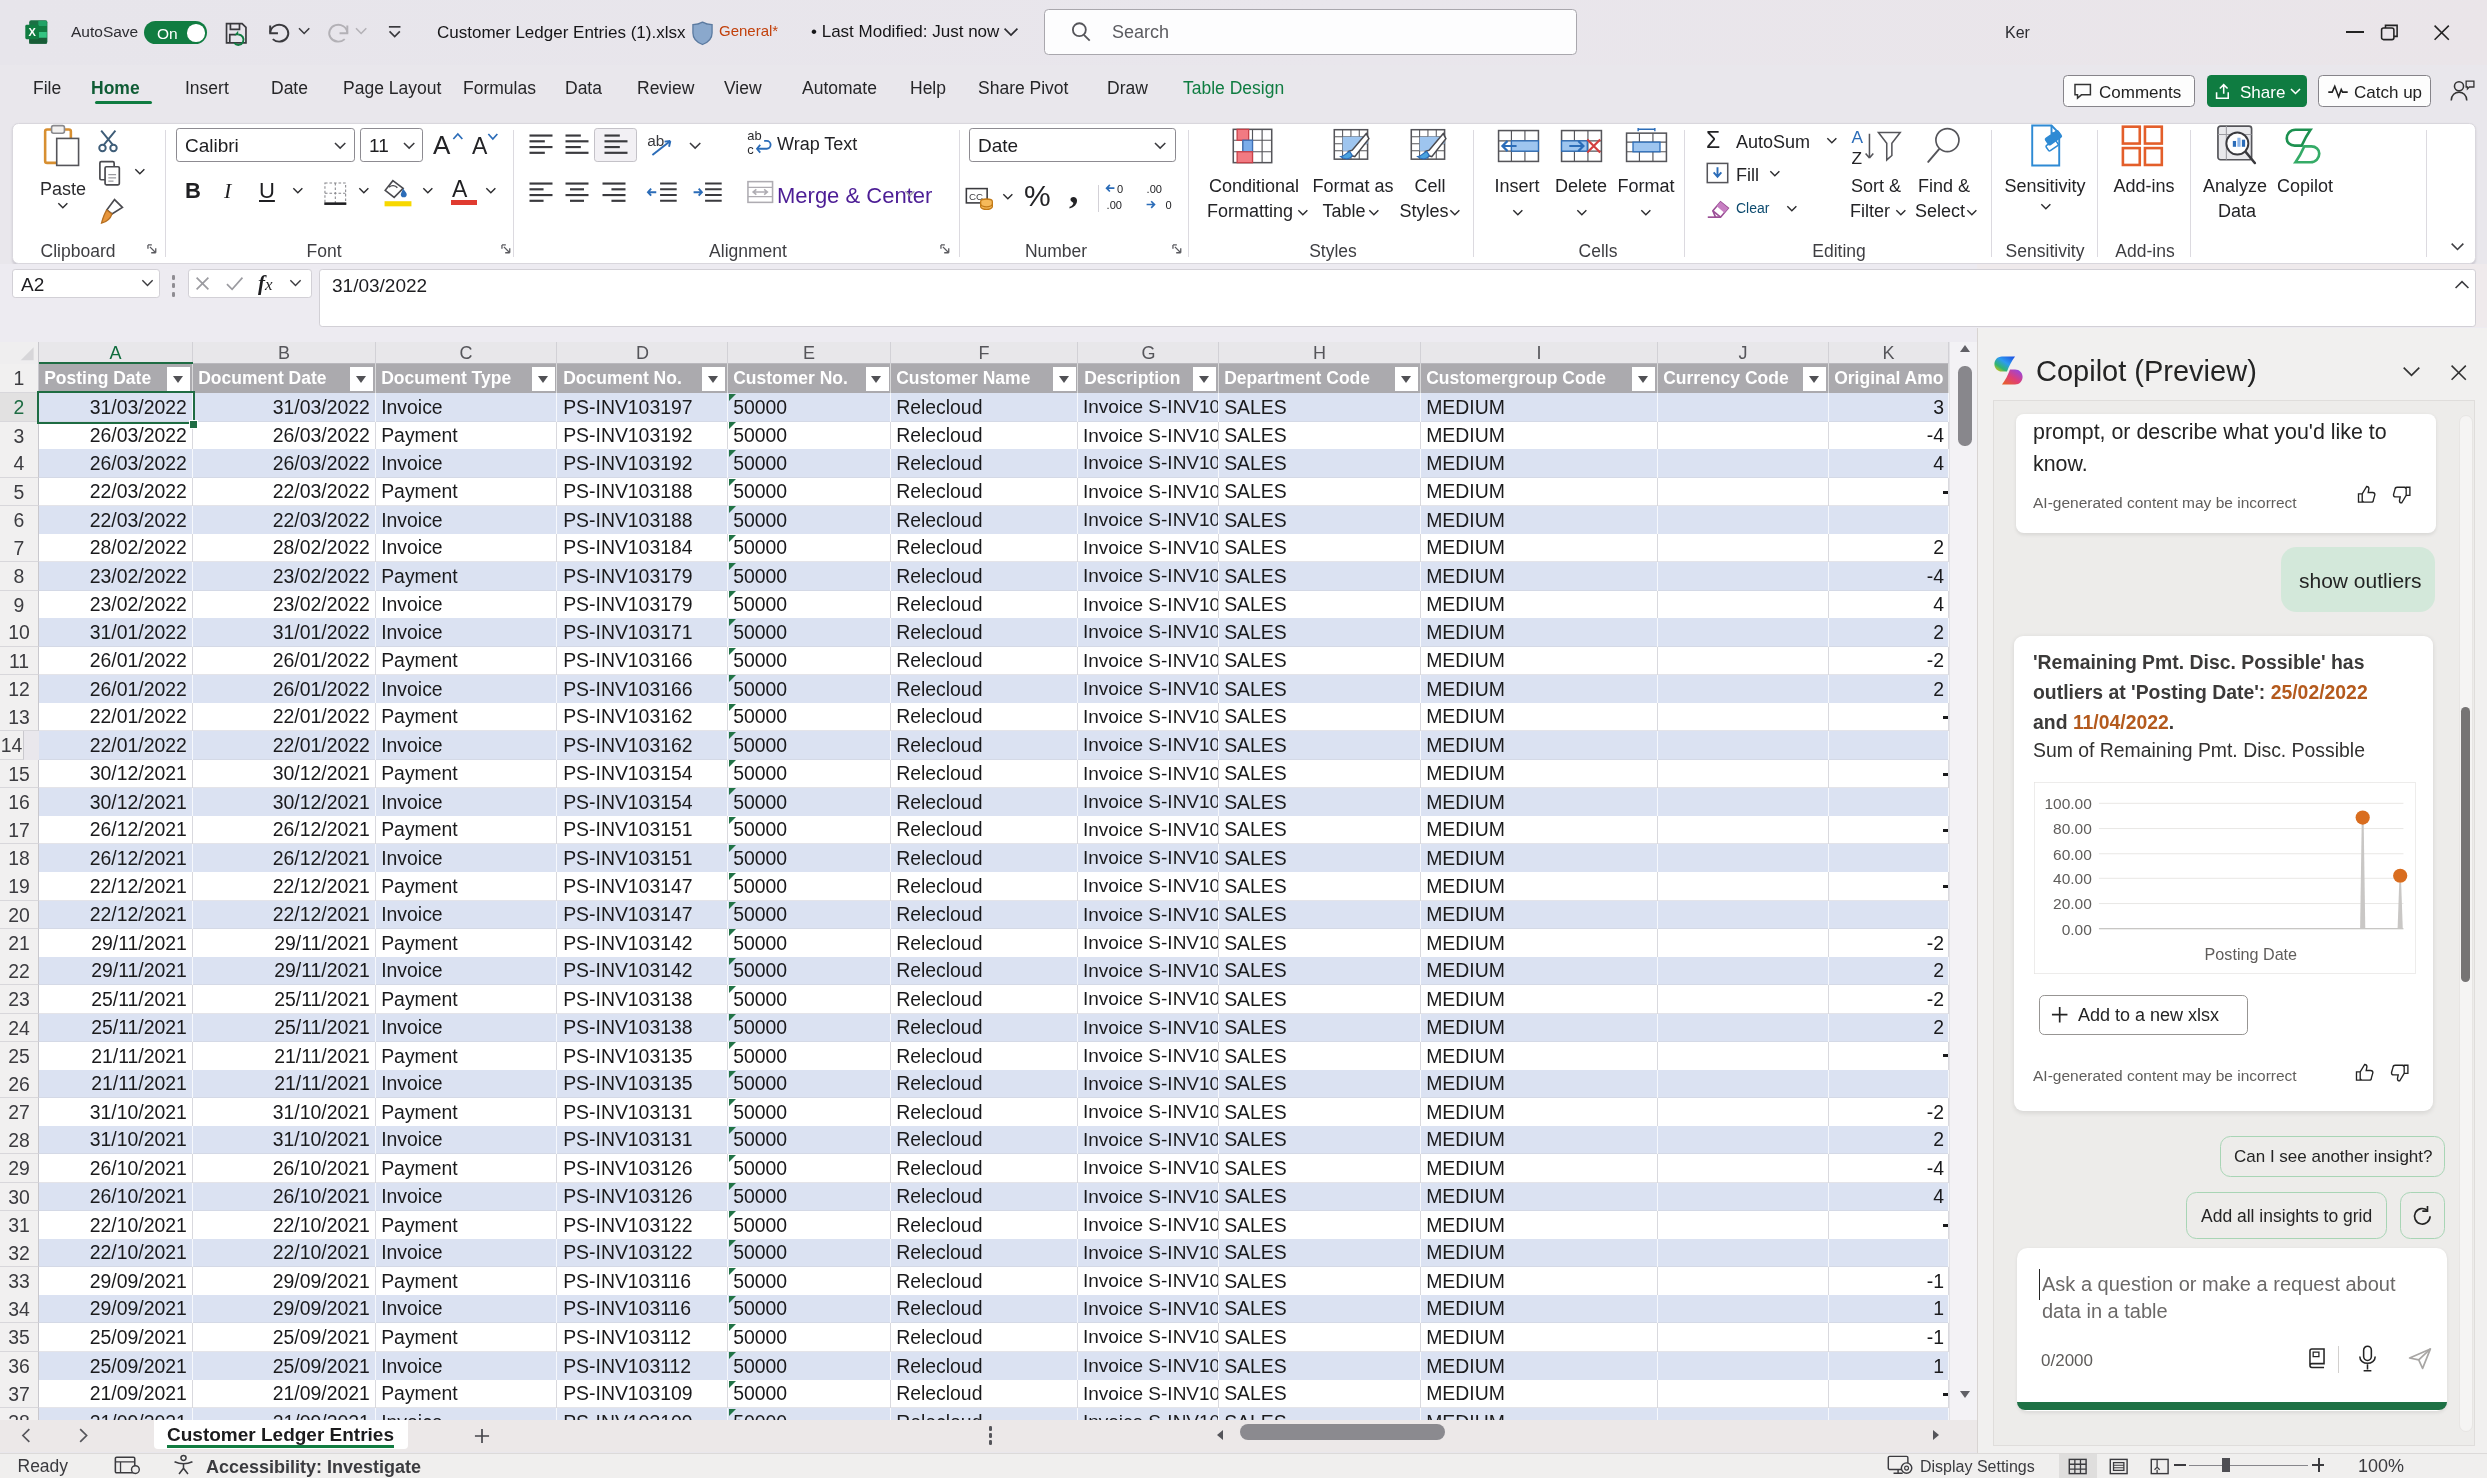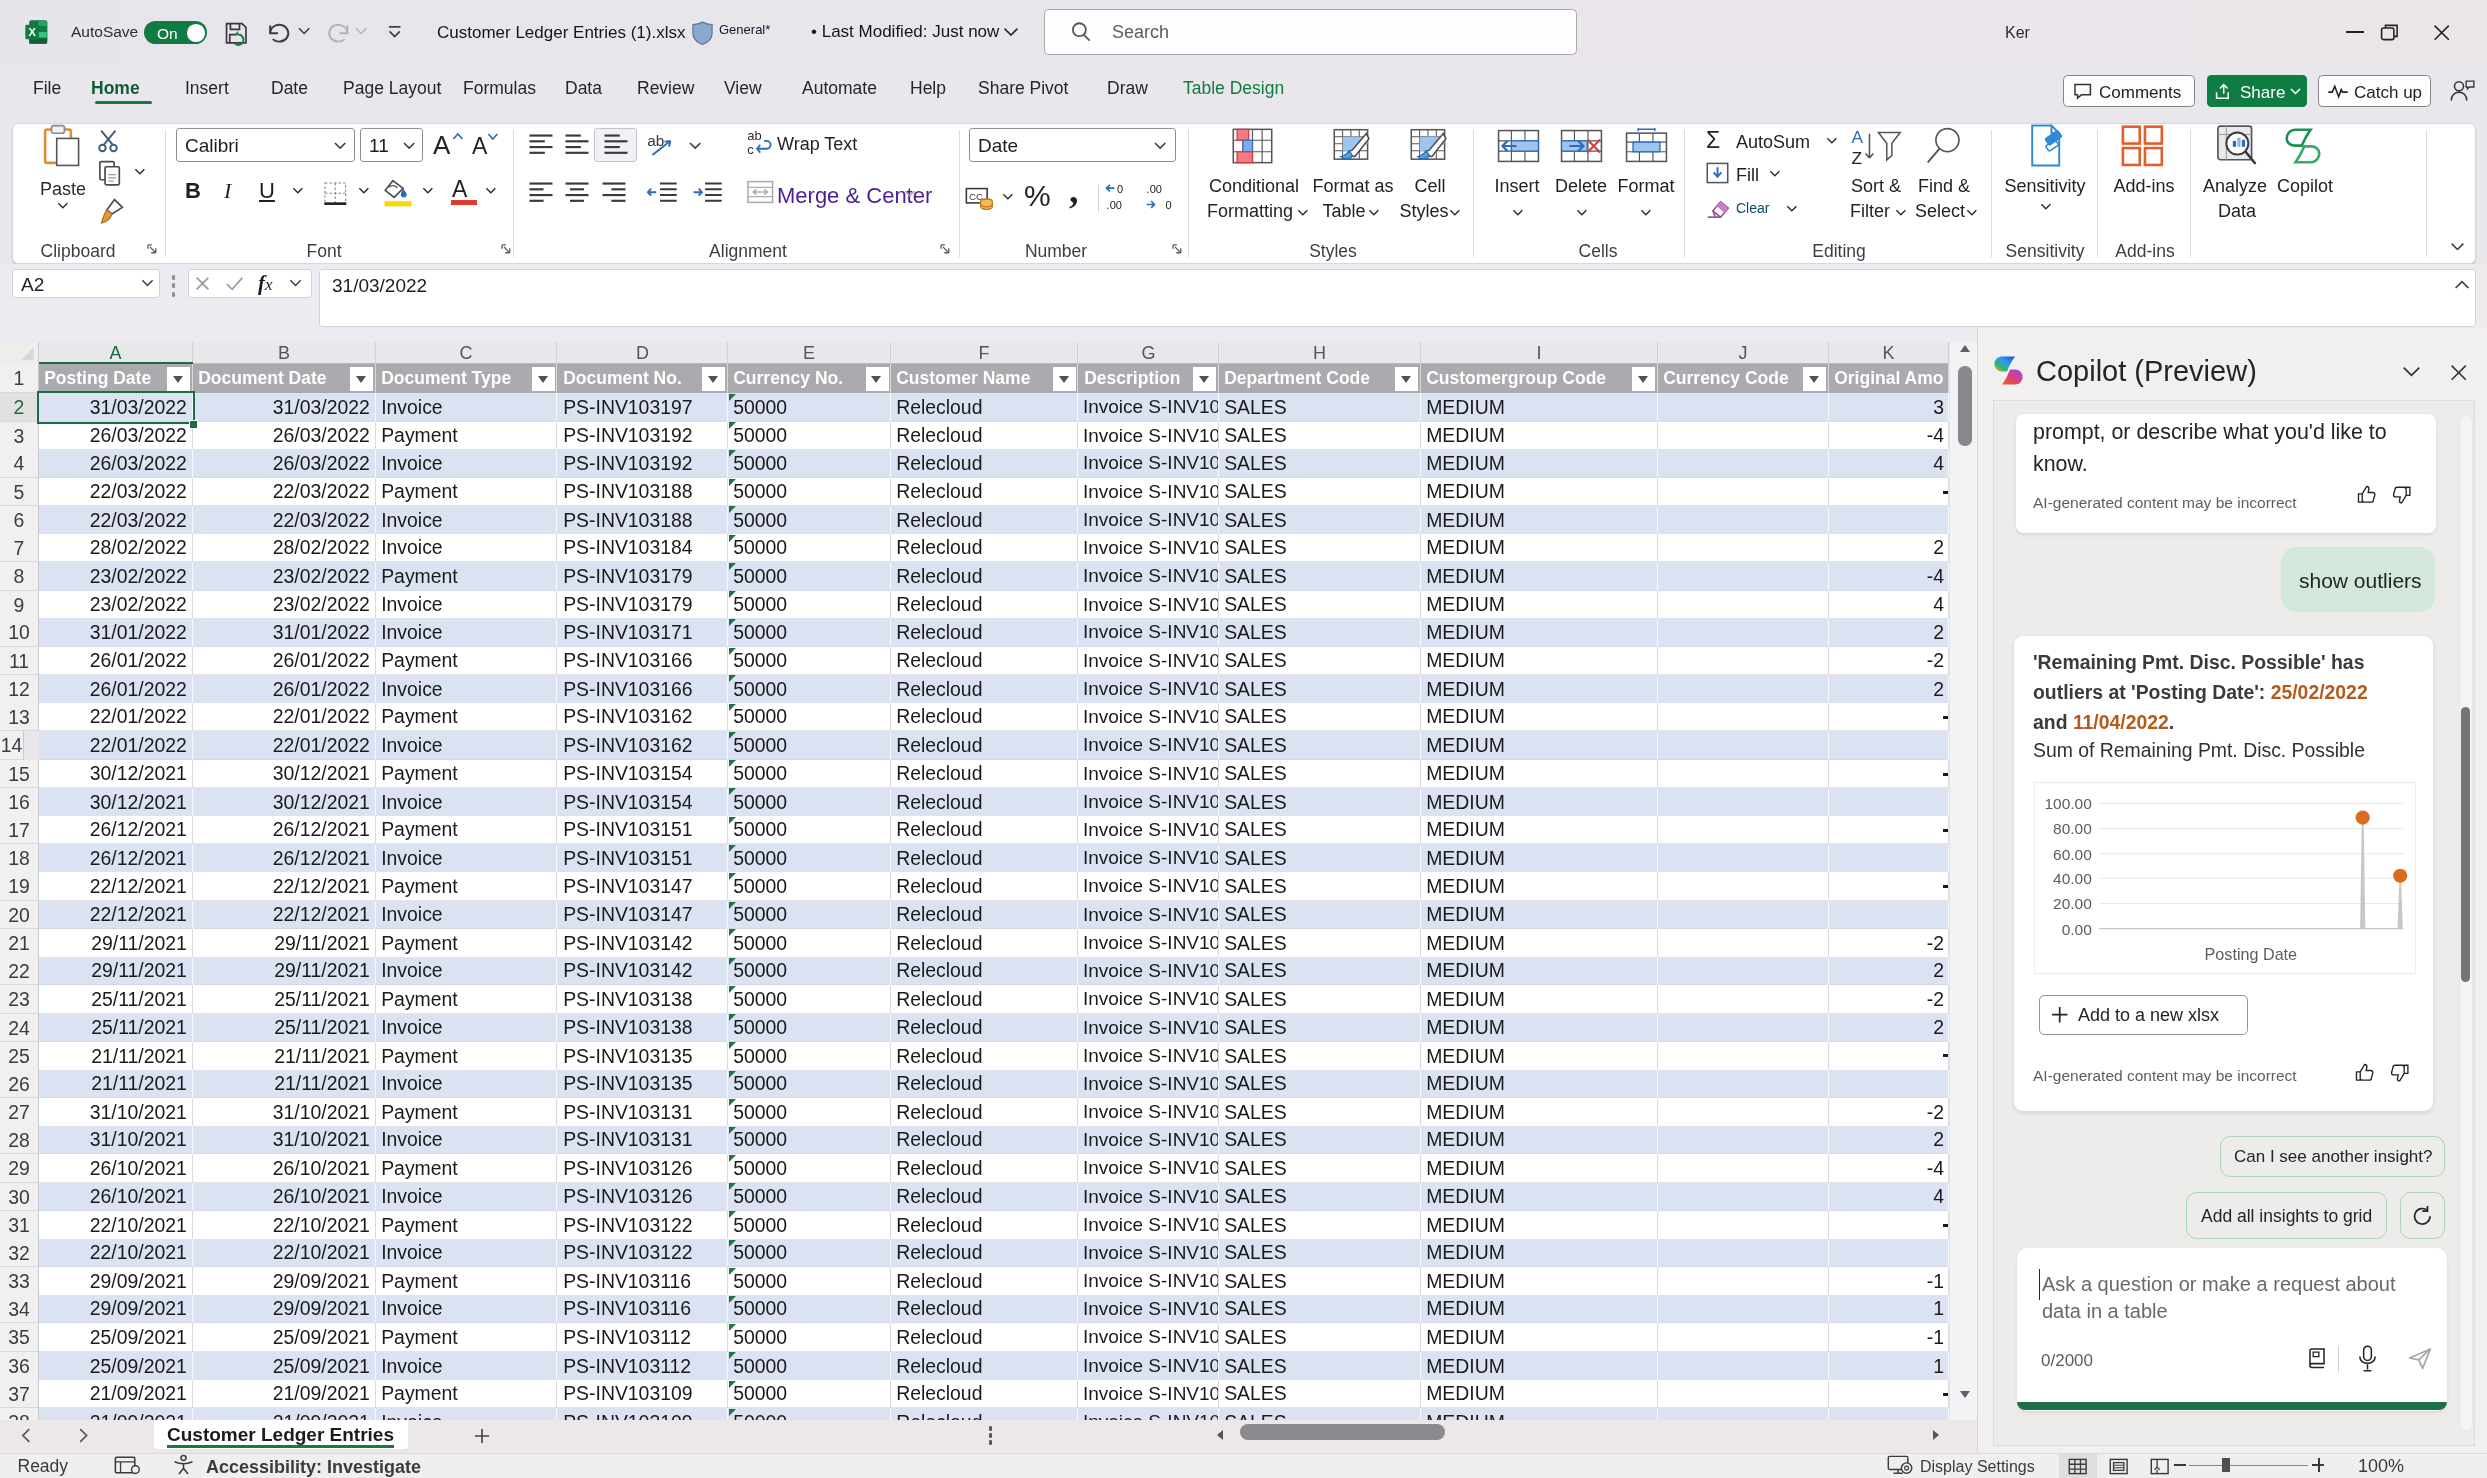--- a/index.html
+++ b/index.html
@@ -44,21 +44,21 @@
     <path d="M3 2 l8 8 8-8" fill="none" stroke="#b3b1b6" stroke-width="2.4"></path>
   </svg>
 <svg class="ab" style="left:385px;top:23px" width="19.4" height="18" viewBox="0 0 30 28">
 <path d="M6 6 h18" stroke="#39393d" stroke-width="2.6"></path>
     <path d="M7 13 l8 8 8-8" fill="none" stroke="#39393d" stroke-width="2.6"></path>
 </svg>
 <div class="ab tt" style="left:437px;top:23px;font-size:17px;color:#161618">Customer Ledger Entries (1).xlsx</div>
 <svg class="ab" style="left:691px;top:20px" width="23" height="26" viewBox="0 0 36 40">
 <path d="M18 3 C23 6 28 7 33 7 V20 C33 30 26 35 18 38 C10 35 3 30 3 20 V7 C8 7 13 6 18 3 Z" fill="#8aa8cc" stroke="#5b7aa0" stroke-width="2"></path>
 </svg>
-<div class="ab tt" style="left:719px;top:22px;font-size:13px;color:#0f172a">General*</div>
+<div class="ab tt" style="left:719px;top:22px;font-size:15px;color:#c2410c">General*</div>
 <div class="ab tt" style="left:811px;top:22px;font-size:17px;color:#161618">•&nbsp;Last Modified: Just now</div>
 <svg class="ab" style="left:1002px;top:26px" width="18" height="13" viewBox="0 0 28 20">
     <path d="M4 4 l10 10 10-10" fill="none" stroke="#2c2c31" stroke-width="2.6"></path>
   </svg>
 <div class="ab" style="left:1044px;top:9px;width:533px;height:46px;background:#fdfdfe;border:1.3px solid #a9a7ad;border-radius:4.5px"></div>
 <svg class="ab" style="left:1069px;top:20px" width="24.6" height="24.6" viewBox="0 0 38 38">
 <circle cx="16" cy="15" r="10" fill="none" stroke="#55555a" stroke-width="2.8"></circle>
     <path d="M23 23 l9 9" stroke="#55555a" stroke-width="2.8"></path>
 </svg>
 <div class="ab tt" style="left:1112px;top:22px;font-size:18px;color:#5c5c61">Search</div>
@@ -513,21 +513,21 @@
 <div class="ab" style="left:173px;top:376px;width:0;height:0;border-left:5.8px solid transparent;border-right:5.8px solid transparent;border-top:7.1px solid #515155"></div>
 <div class="ab tt" style="left:193px;top:364px;width:183px;height:29px;border-right:0.6px solid rgba(255,255,255,.55);overflow:hidden;color:#fff;font-weight:bold;font-size:17.5px;line-height:29px;padding-left:5.2px">Document Date</div>
 <div class="ab" style="left:350px;top:367px;width:23px;height:24px;background:#fff"></div>
 <div class="ab" style="left:356px;top:376px;width:0;height:0;border-left:5.8px solid transparent;border-right:5.8px solid transparent;border-top:7.1px solid #515155"></div>
 <div class="ab tt" style="left:376px;top:364px;width:181px;height:29px;border-right:0.6px solid rgba(255,255,255,.55);overflow:hidden;color:#fff;font-weight:bold;font-size:17.5px;line-height:29px;padding-left:5.2px">Document Type</div>
 <div class="ab" style="left:532px;top:367px;width:23px;height:24px;background:#fff"></div>
 <div class="ab" style="left:538px;top:376px;width:0;height:0;border-left:5.8px solid transparent;border-right:5.8px solid transparent;border-top:7.1px solid #515155"></div>
 <div class="ab tt" style="left:558px;top:364px;width:170px;height:29px;border-right:0.6px solid rgba(255,255,255,.55);overflow:hidden;color:#fff;font-weight:bold;font-size:17.5px;line-height:29px;padding-left:5.2px">Document No.</div>
 <div class="ab" style="left:702px;top:367px;width:23px;height:24px;background:#fff"></div>
 <div class="ab" style="left:708px;top:376px;width:0;height:0;border-left:5.8px solid transparent;border-right:5.8px solid transparent;border-top:7.1px solid #515155"></div>
-<div class="ab tt" style="left:728px;top:364px;width:163px;height:29px;border-right:0.6px solid rgba(255,255,255,.55);overflow:hidden;color:#fff;font-weight:bold;font-size:17.5px;line-height:29px;padding-left:5.2px">Currency No.</div>
+<div class="ab tt" style="left:728px;top:364px;width:163px;height:29px;border-right:0.6px solid rgba(255,255,255,.55);overflow:hidden;color:#fff;font-weight:bold;font-size:17.5px;line-height:29px;padding-left:5.2px">Customer No.</div>
 <div class="ab" style="left:866px;top:367px;width:23px;height:24px;background:#fff"></div>
 <div class="ab" style="left:871px;top:376px;width:0;height:0;border-left:5.8px solid transparent;border-right:5.8px solid transparent;border-top:7.1px solid #515155"></div>
 <div class="ab tt" style="left:891px;top:364px;width:187px;height:29px;border-right:0.6px solid rgba(255,255,255,.55);overflow:hidden;color:#fff;font-weight:bold;font-size:17.5px;line-height:29px;padding-left:5.2px">Customer Name</div>
 <div class="ab" style="left:1053px;top:367px;width:23px;height:24px;background:#fff"></div>
 <div class="ab" style="left:1059px;top:376px;width:0;height:0;border-left:5.8px solid transparent;border-right:5.8px solid transparent;border-top:7.1px solid #515155"></div>
 <div class="ab tt" style="left:1079px;top:364px;width:140px;height:29px;border-right:0.6px solid rgba(255,255,255,.55);overflow:hidden;color:#fff;font-weight:bold;font-size:17.5px;line-height:29px;padding-left:5.2px">Description</div>
 <div class="ab" style="left:1193px;top:367px;width:23px;height:24px;background:#fff"></div>
 <div class="ab" style="left:1199px;top:376px;width:0;height:0;border-left:5.8px solid transparent;border-right:5.8px solid transparent;border-top:7.1px solid #515155"></div>
 <div class="ab tt" style="left:1219px;top:364px;width:202px;height:29px;border-right:0.6px solid rgba(255,255,255,.55);overflow:hidden;color:#fff;font-weight:bold;font-size:17.5px;line-height:29px;padding-left:5.2px">Department Code</div>
 <div class="ab" style="left:1395px;top:367px;width:23px;height:24px;background:#fff"></div>

